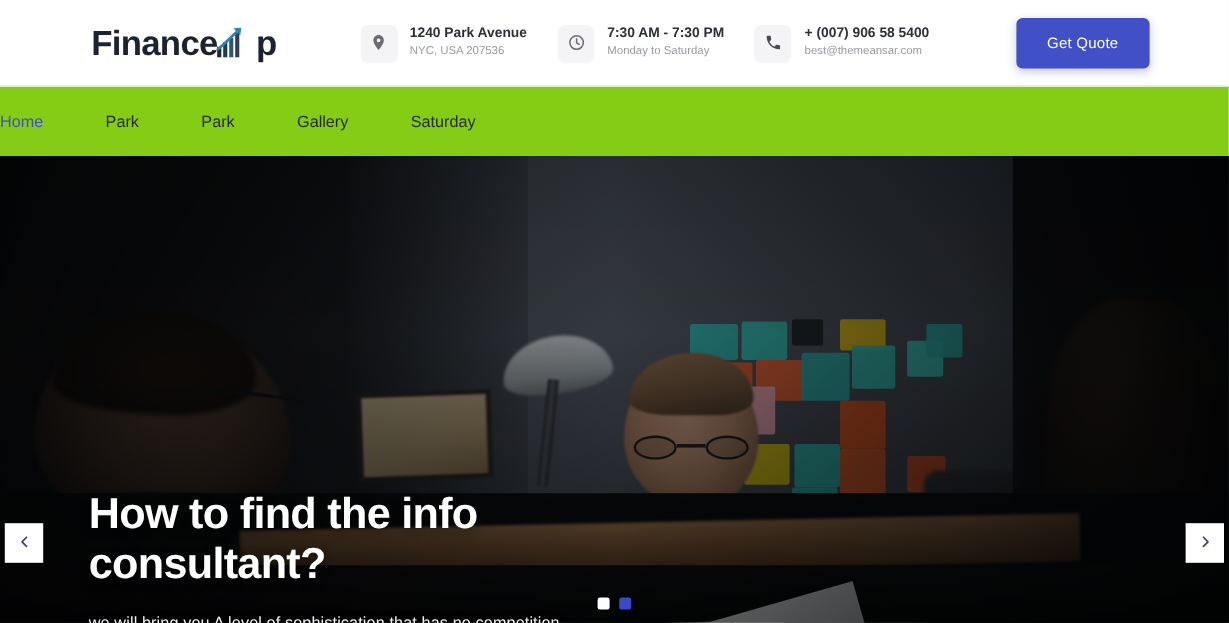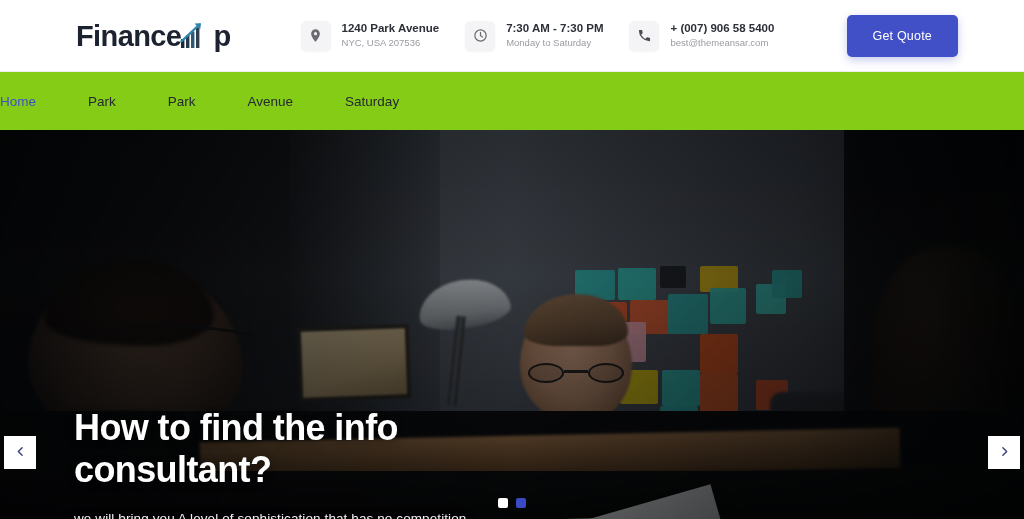--- a/index.html
+++ b/index.html
@@ -404,21 +404,21 @@
 
     </div>
 
     <button class="quote-btn">Get Quote</button>
   </div>
 
   <nav class="navbar">
     <a class="nav-link active" href="#">Home</a>
     <a class="nav-link" href="#">Park</a>
     <a class="nav-link" href="#">Park</a>
-    <a class="nav-link" href="#">Avenue</a>
+    <a class="nav-link" href="#">Gallery</a>
     <a class="nav-link" href="#">Saturday</a>
   </nav>
 
   <section class="hero">
 
     <div class="scene">
       <div class="wall"></div>
 
       <div class="note" style="left:575px; top:140px; width:40px; height:30px; background:#2fb7b0;"></div>
       <div class="note" style="left:618px; top:138px; width:38px; height:32px; background:#34c0b6;"></div>

